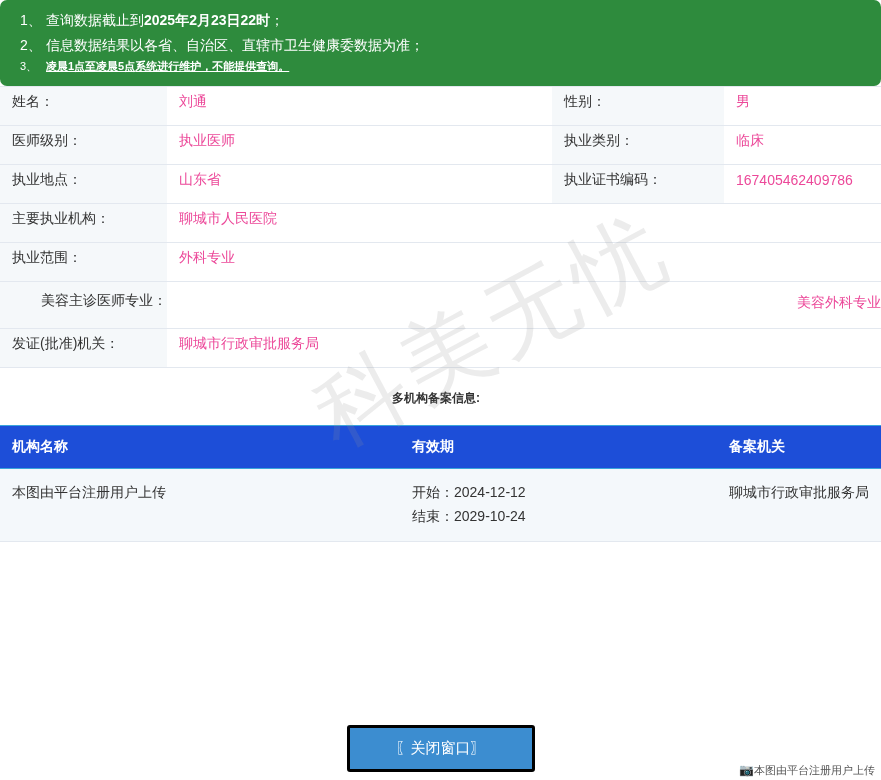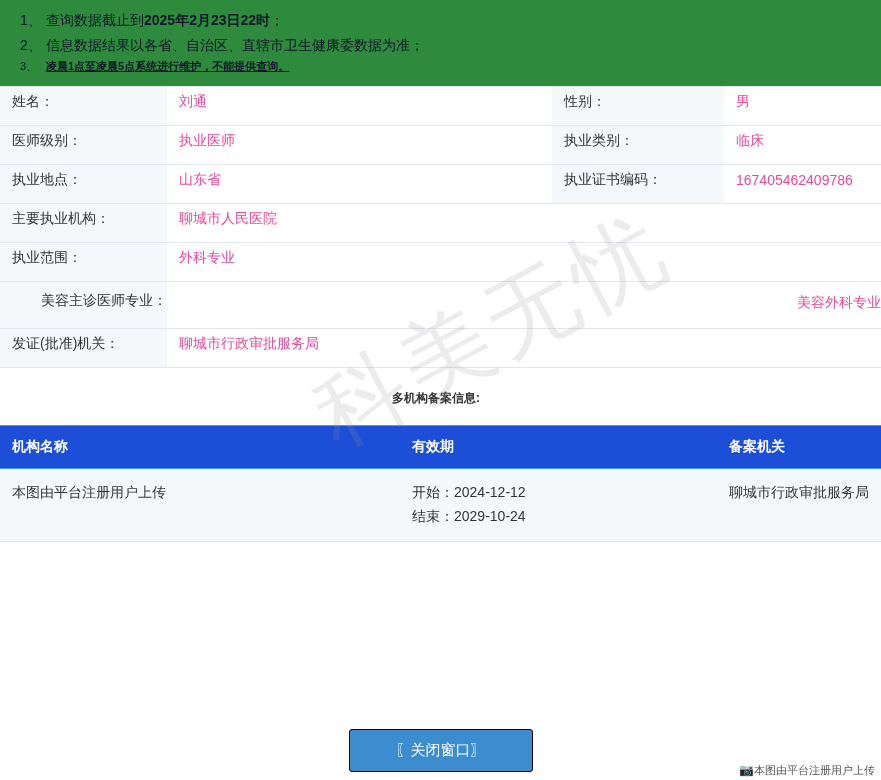--- a/index.html
+++ b/index.html
@@ -12,24 +12,25 @@
     height: 780px;
     font-family: "Liberation Sans", sans-serif;
     font-size: 14px;
     color: #333333;
     position: relative;
     overflow: hidden;
   }
   
   .notice {
     background: #2e8b3d;
-    color: #0f172a;
+    color: #ffffff;
     padding: 8px 0 10px 0;
     font-size: 14px;
     line-height: 1.75;
+    border-radius: 7px;
   }
   .notice-line {
     padding-left: 46px;
     white-space: nowrap;
   }
   .notice-line .num {
     display: inline-block;
     width: 26px;
     margin-left: -26px;
   }
@@ -132,21 +133,21 @@
     right: 0;
     bottom: 8px;
     text-align: center;
   }
   .close-btn {
     display: inline-block;
     background: #3c8dd0;
     color: #ffffff;
     font-size: 15px;
     padding: 11px 46px;
-    border: 1px solid #000000;
+    border: 3px solid #000000;
     border-radius: 3px;
     cursor: pointer;
     font-family: "Liberation Sans", sans-serif;
   }
   .upload-note {
     position: absolute;
     right: 6px;
     bottom: 2px;
     font-size: 11px;
     color: #555;

